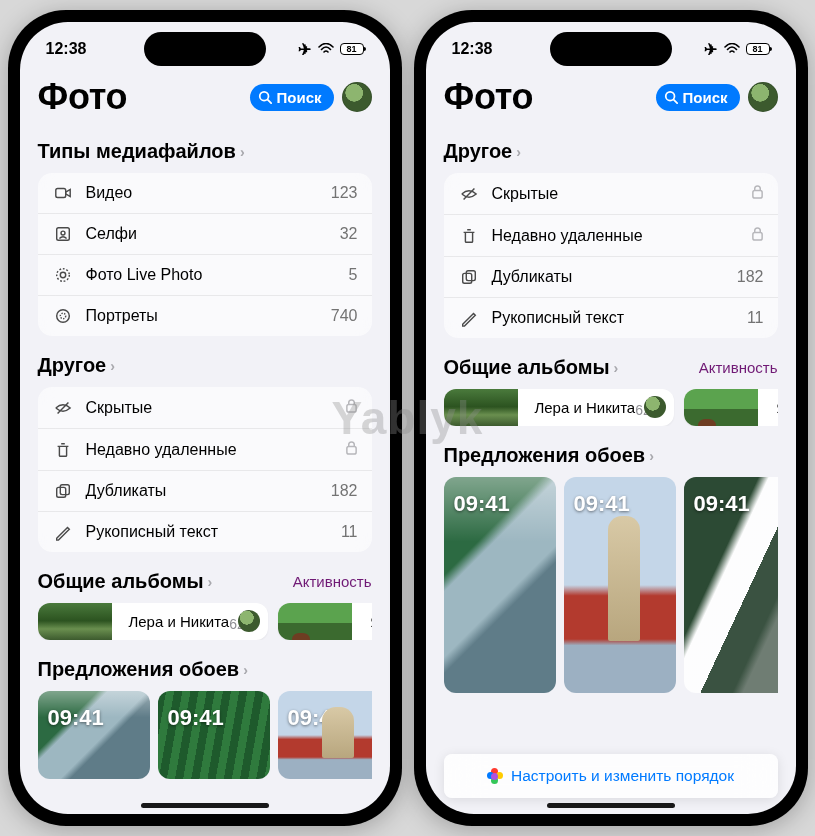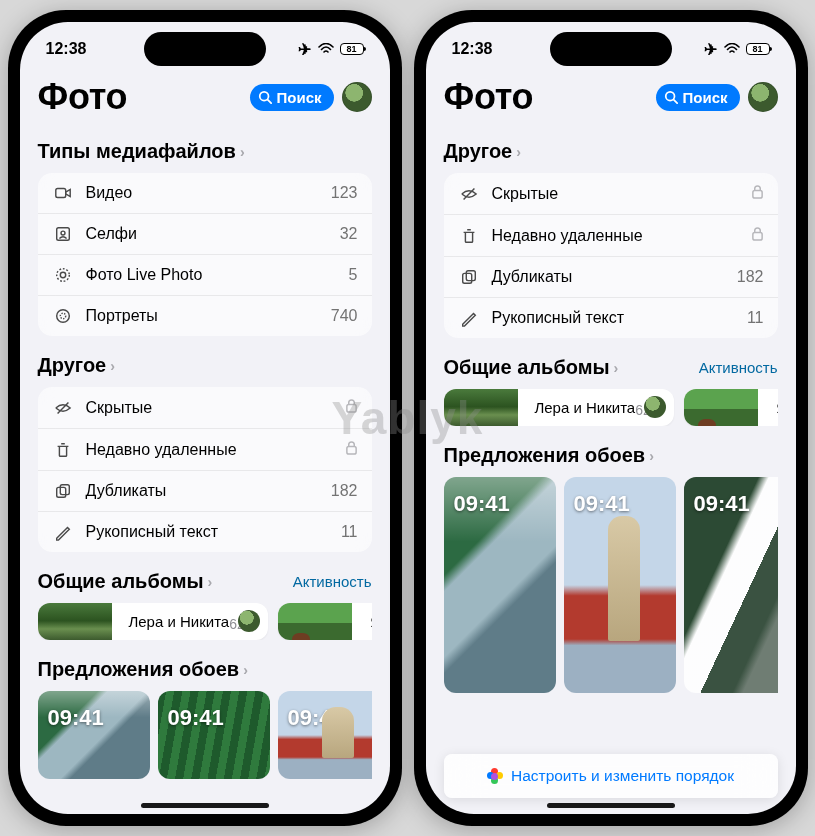--- a/index.html
+++ b/index.html
@@ -75,21 +75,21 @@
     background: radial-gradient(circle at 40% 35%, #8db56f 0 35%, #3c5a2e 36% 100%);
     border: 1px solid rgba(0,0,0,.1);
   }
 
   .scroll { padding: 0 18px 90px; }
 
   .sect-head { display:flex; align-items:center; justify-content:space-between; margin: 18px 0 10px; }
   .sect-head.first { margin-top: 12px; }
   .sect-title { font-size: 20px; font-weight: 700; display:flex; align-items:center; gap:4px; }
   .sect-title .chev { color:#a8a8ad; font-size:14px; }
-  .sect-link { color:#0369a1; font-size:15px; font-weight:500; }
+  .sect-link { color:#701a75; font-size:15px; font-weight:500; }
 
   .card {
     background: rgba(255,255,255,.6);
     backdrop-filter: blur(8px);
     border-radius: 14px;
     overflow: hidden;
   }
   .row {
     display:flex; align-items:center; gap:12px;
     padding: 11px 14px;

